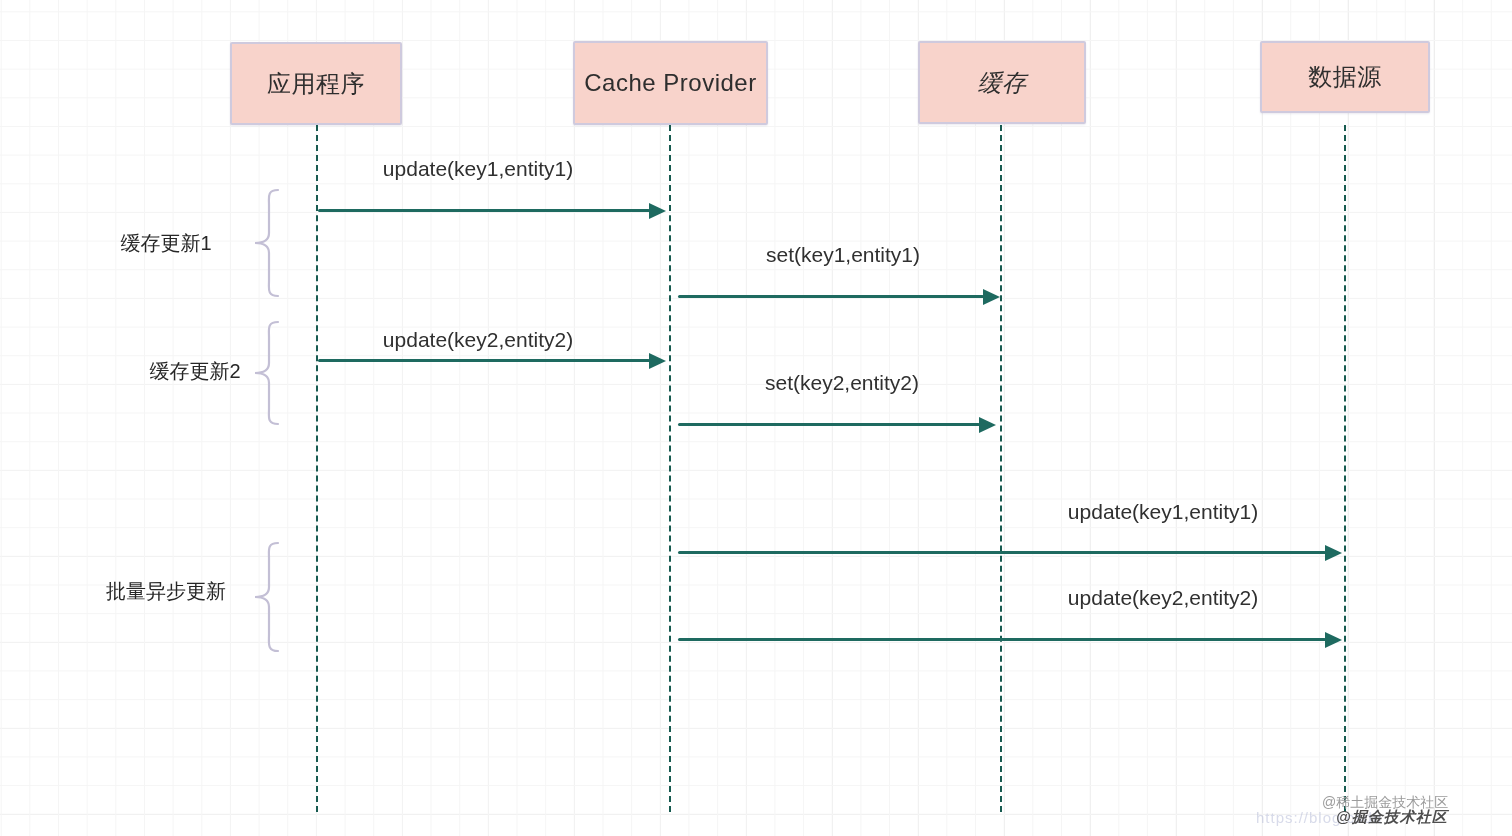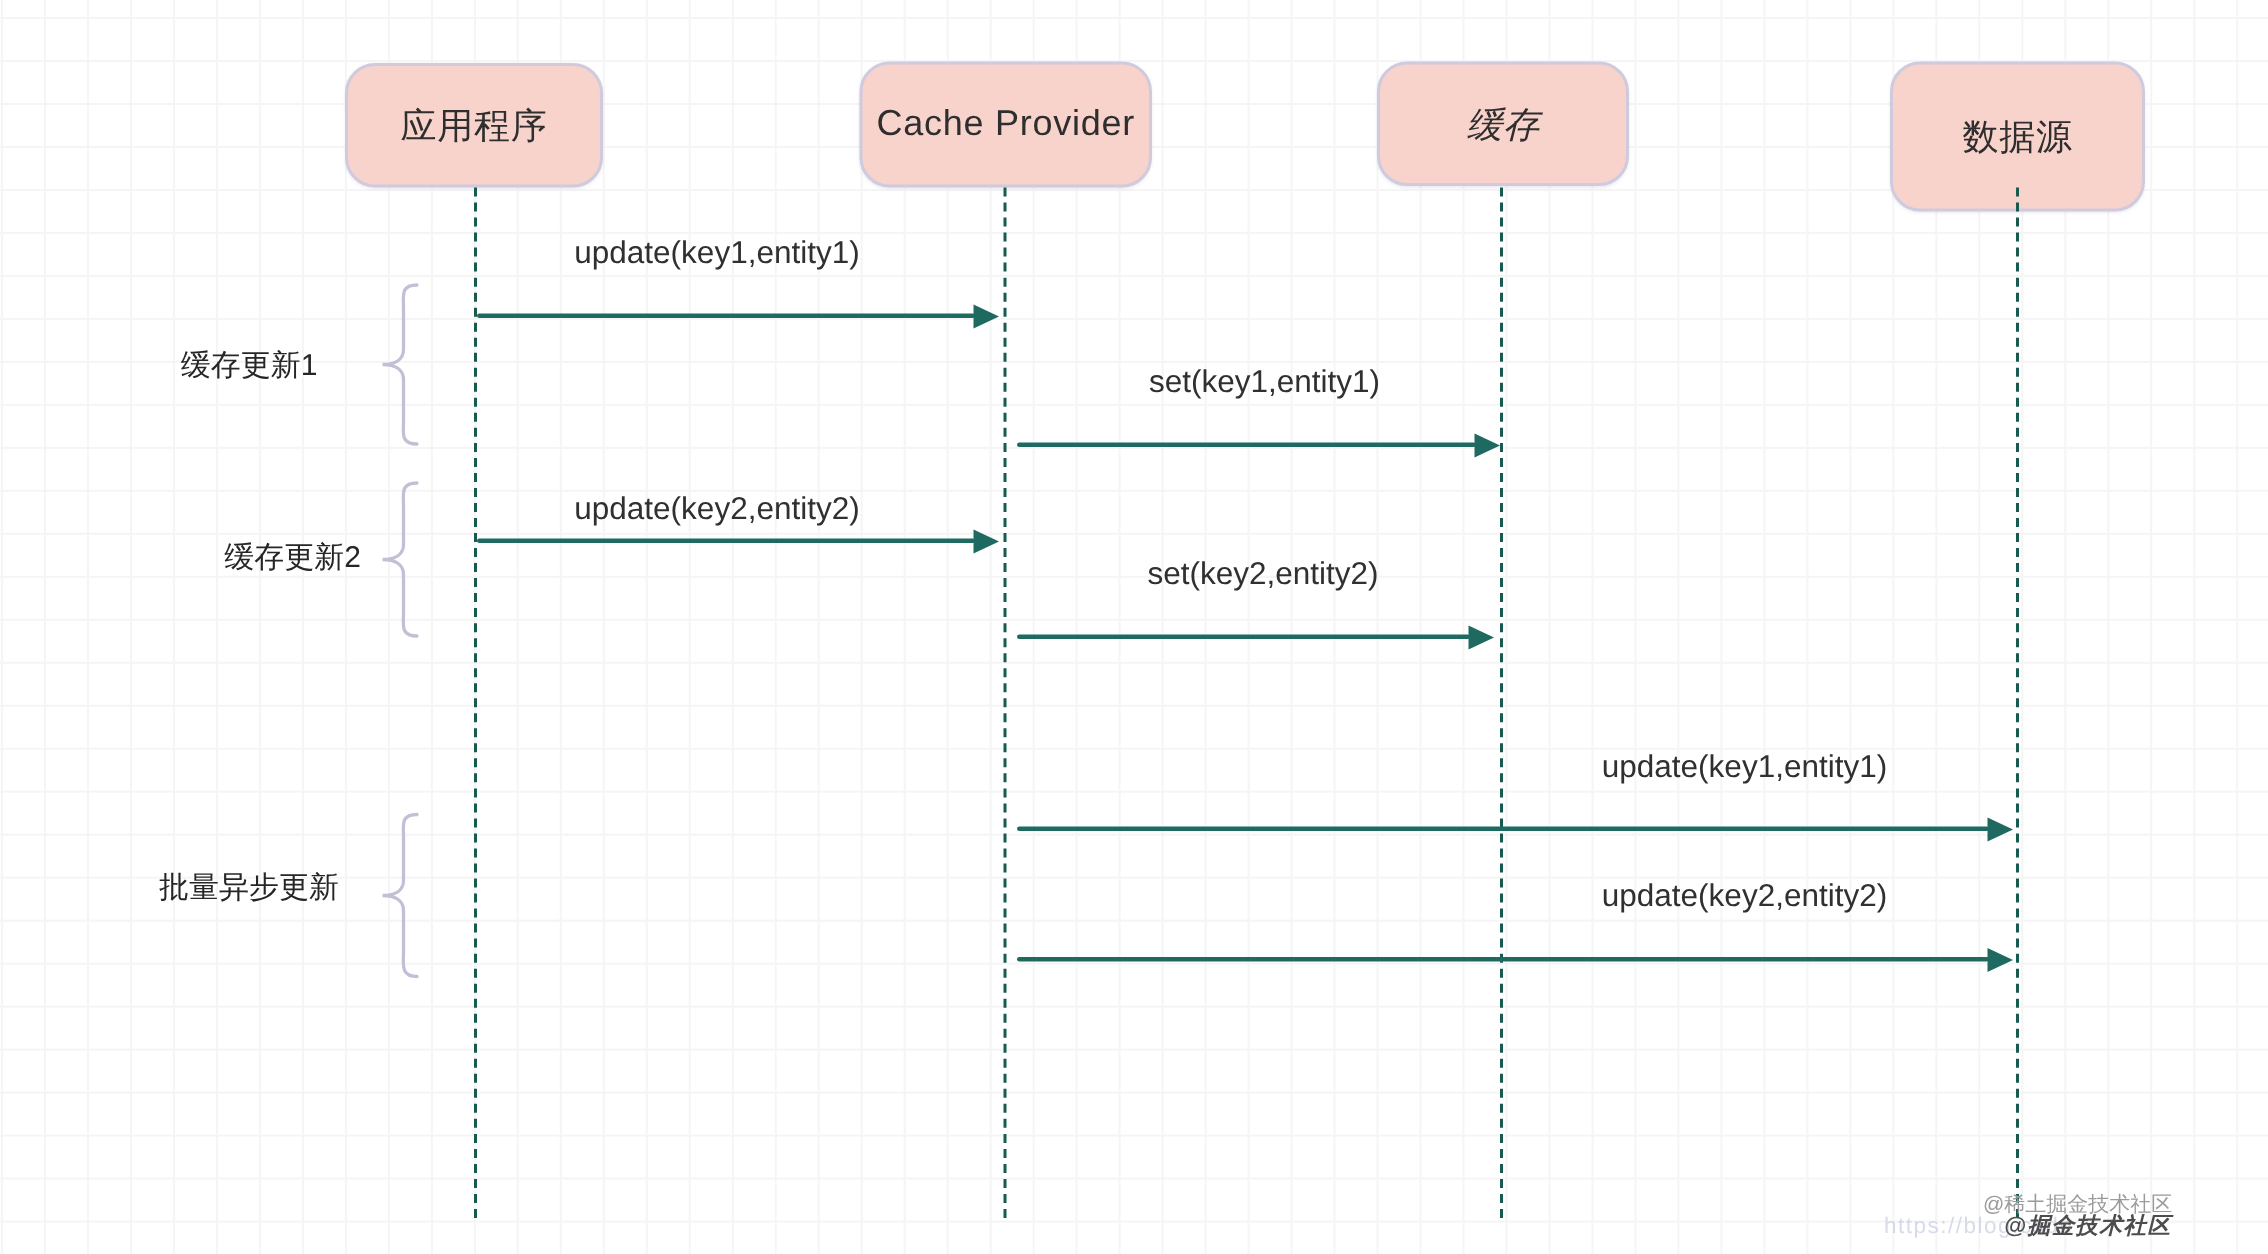--- a/index.html
+++ b/index.html
@@ -17,21 +17,21 @@
       linear-gradient(90deg, #f5f5f5 1px, transparent 1px),
       linear-gradient(#e8e8e8 1px, transparent 1px),
       linear-gradient(90deg, #e8e8e8 1px, transparent 1px);
     background-size:28.67px 28.67px,28.67px 28.67px,86px 86px,86px 86px;
     background-position:58px 40px,58px 40px,58px 40px,58px 40px;
   }
   .actor{
     position:absolute;
     background:#f8d3cb;
     border:2px solid #cfcade;
-    border-radius:20px;
+    border-radius:2px;
     box-sizing:border-box;
     display:flex;align-items:center;justify-content:center;
     font-size:24px;color:#2e2e2e;
     letter-spacing:.5px;
     box-shadow:0 1px 2px rgba(180,175,200,.25);
   }
   .lifeline{
     position:absolute;
     top:125px;height:687px;width:0;
     border-left:2.5px dashed #175a50;
@@ -78,21 +78,21 @@
 
   <div class="actor" style="left:230px;top:42px;width:172px;height:83px;">
     <span>应用程序</span>
   </div>
   <div class="actor" style="left:573px;top:41px;width:195px;height:84px;">
     <span>Cache Provider</span>
   </div>
   <div class="actor" style="left:918px;top:41px;width:168px;height:83px;font-style:italic;">
     <span>缓存</span>
   </div>
-  <div class="actor" style="left:1260px;top:41px;width:170px;height:100px;">
+  <div class="actor" style="left:1260px;top:41px;width:170px;height:72px;">
     <span>数据源</span>
   </div>
 
   <div class="lifeline" style="left:316px;"></div>
   <div class="lifeline" style="left:669px;"></div>
   <div class="lifeline" style="left:1000px;"></div>
   <div class="lifeline" style="left:1344px;"></div>
 
   <svg class="brace" style="left:248px;top:188px;" width="36" height="110" viewBox="0 0 36 110">
     <path d="M30 2 C19 2 21 9 21 17 L21 45 C21 52 15 55 7 55 C15 55 21 58 21 65 L21 93 C21 101 19 108 30 108"></path>

